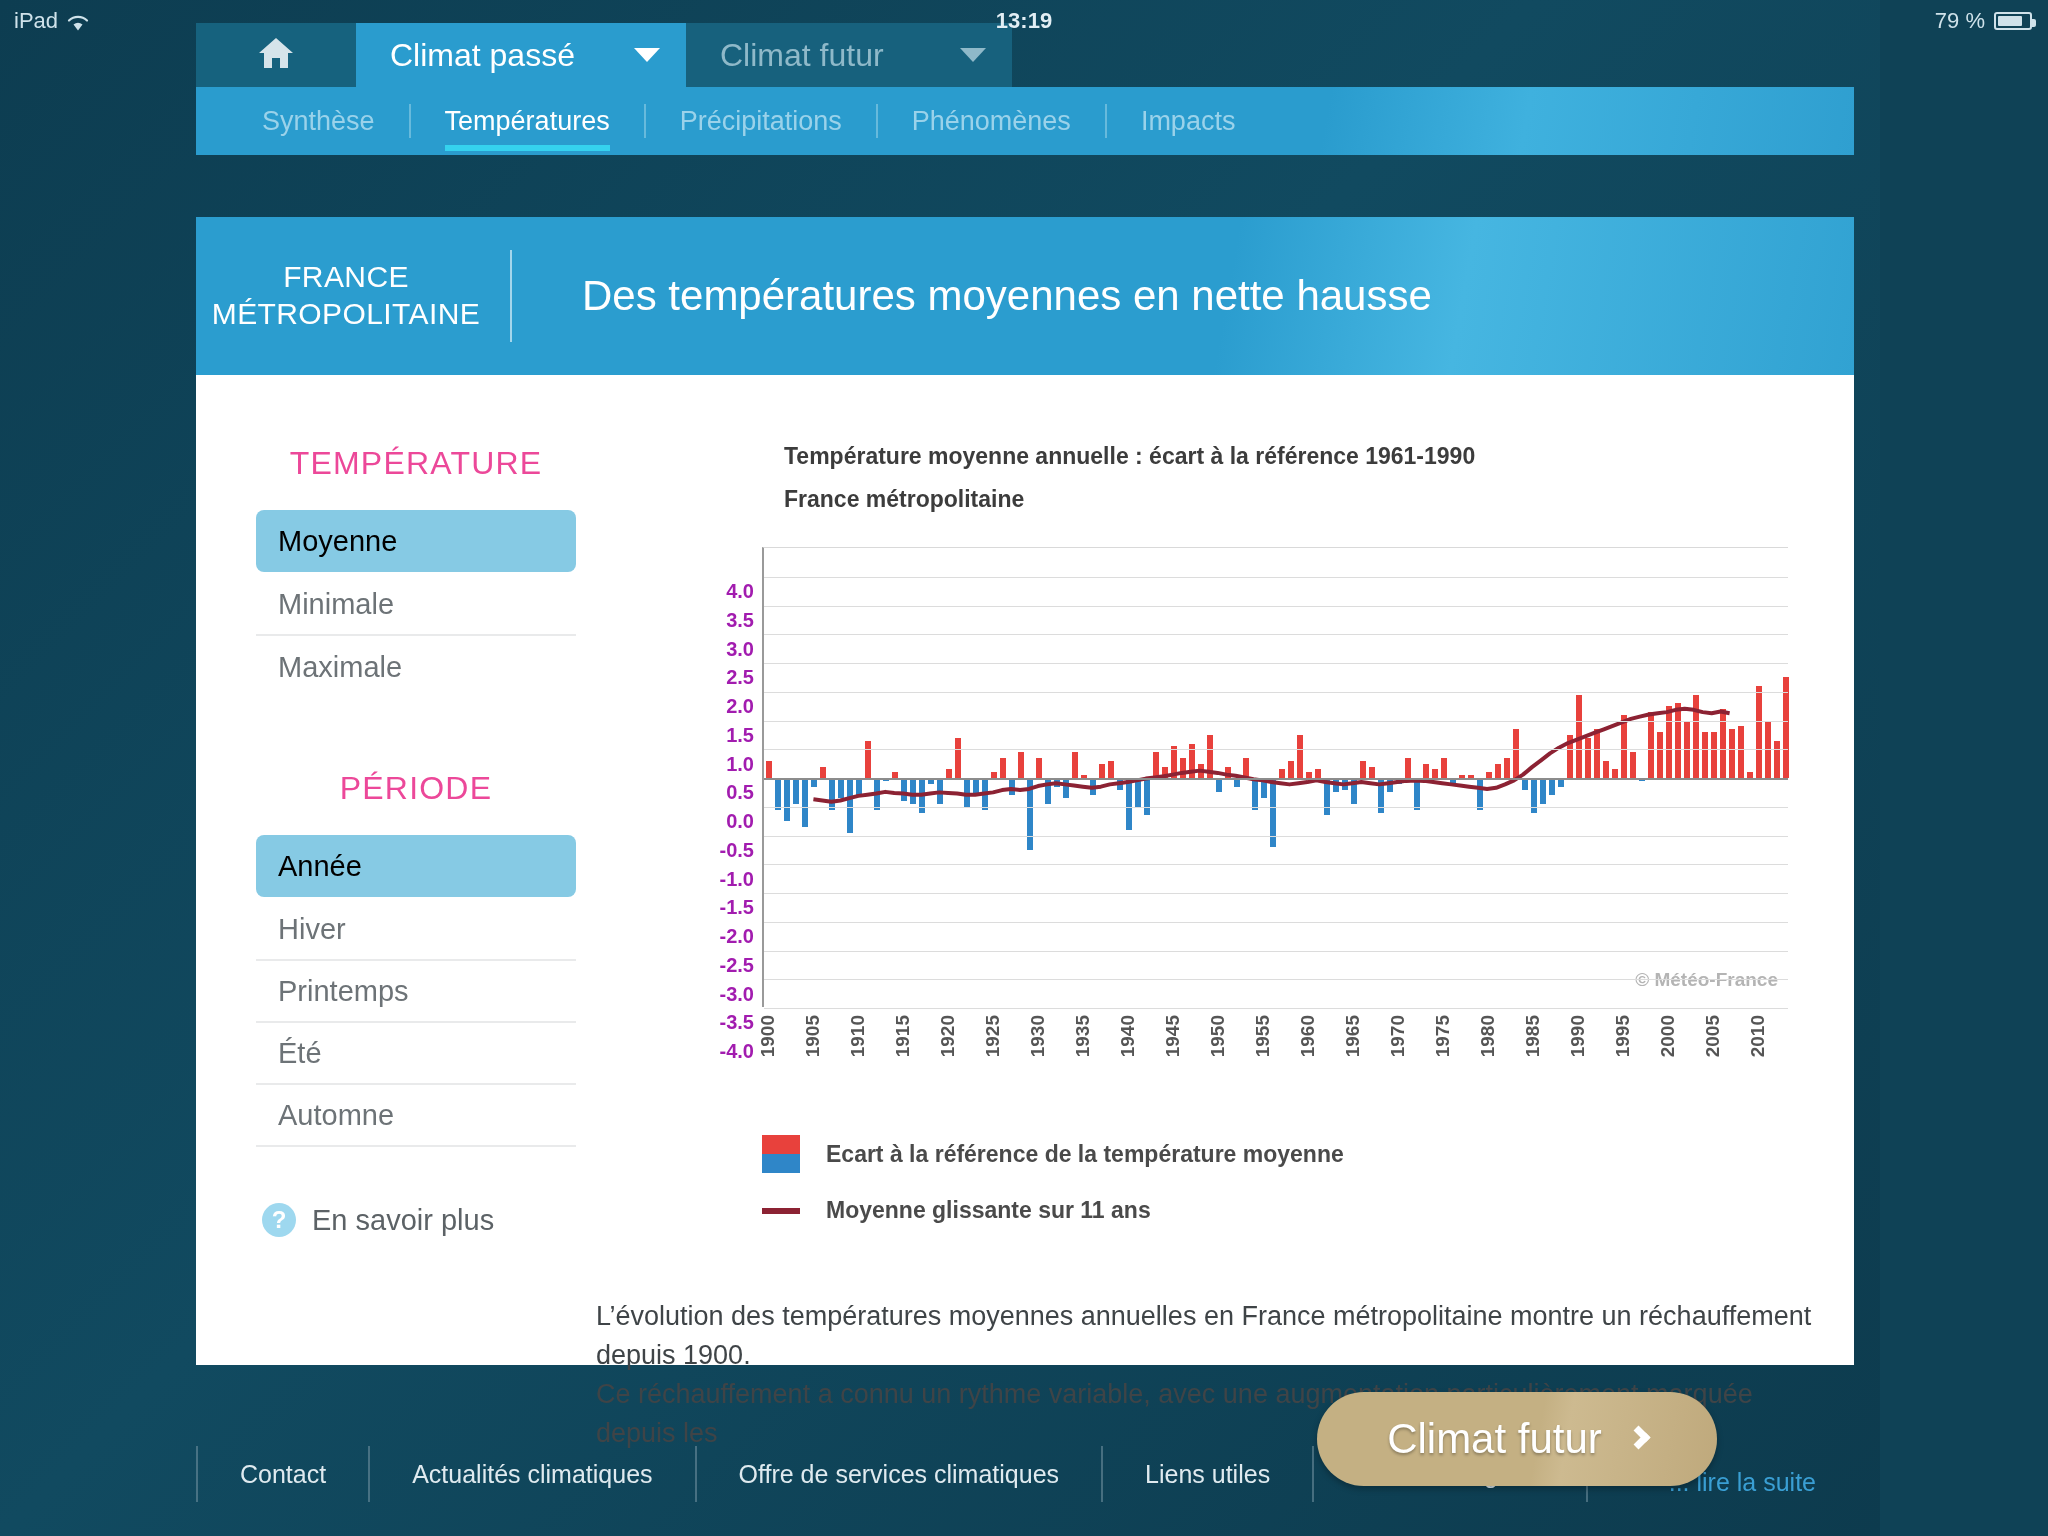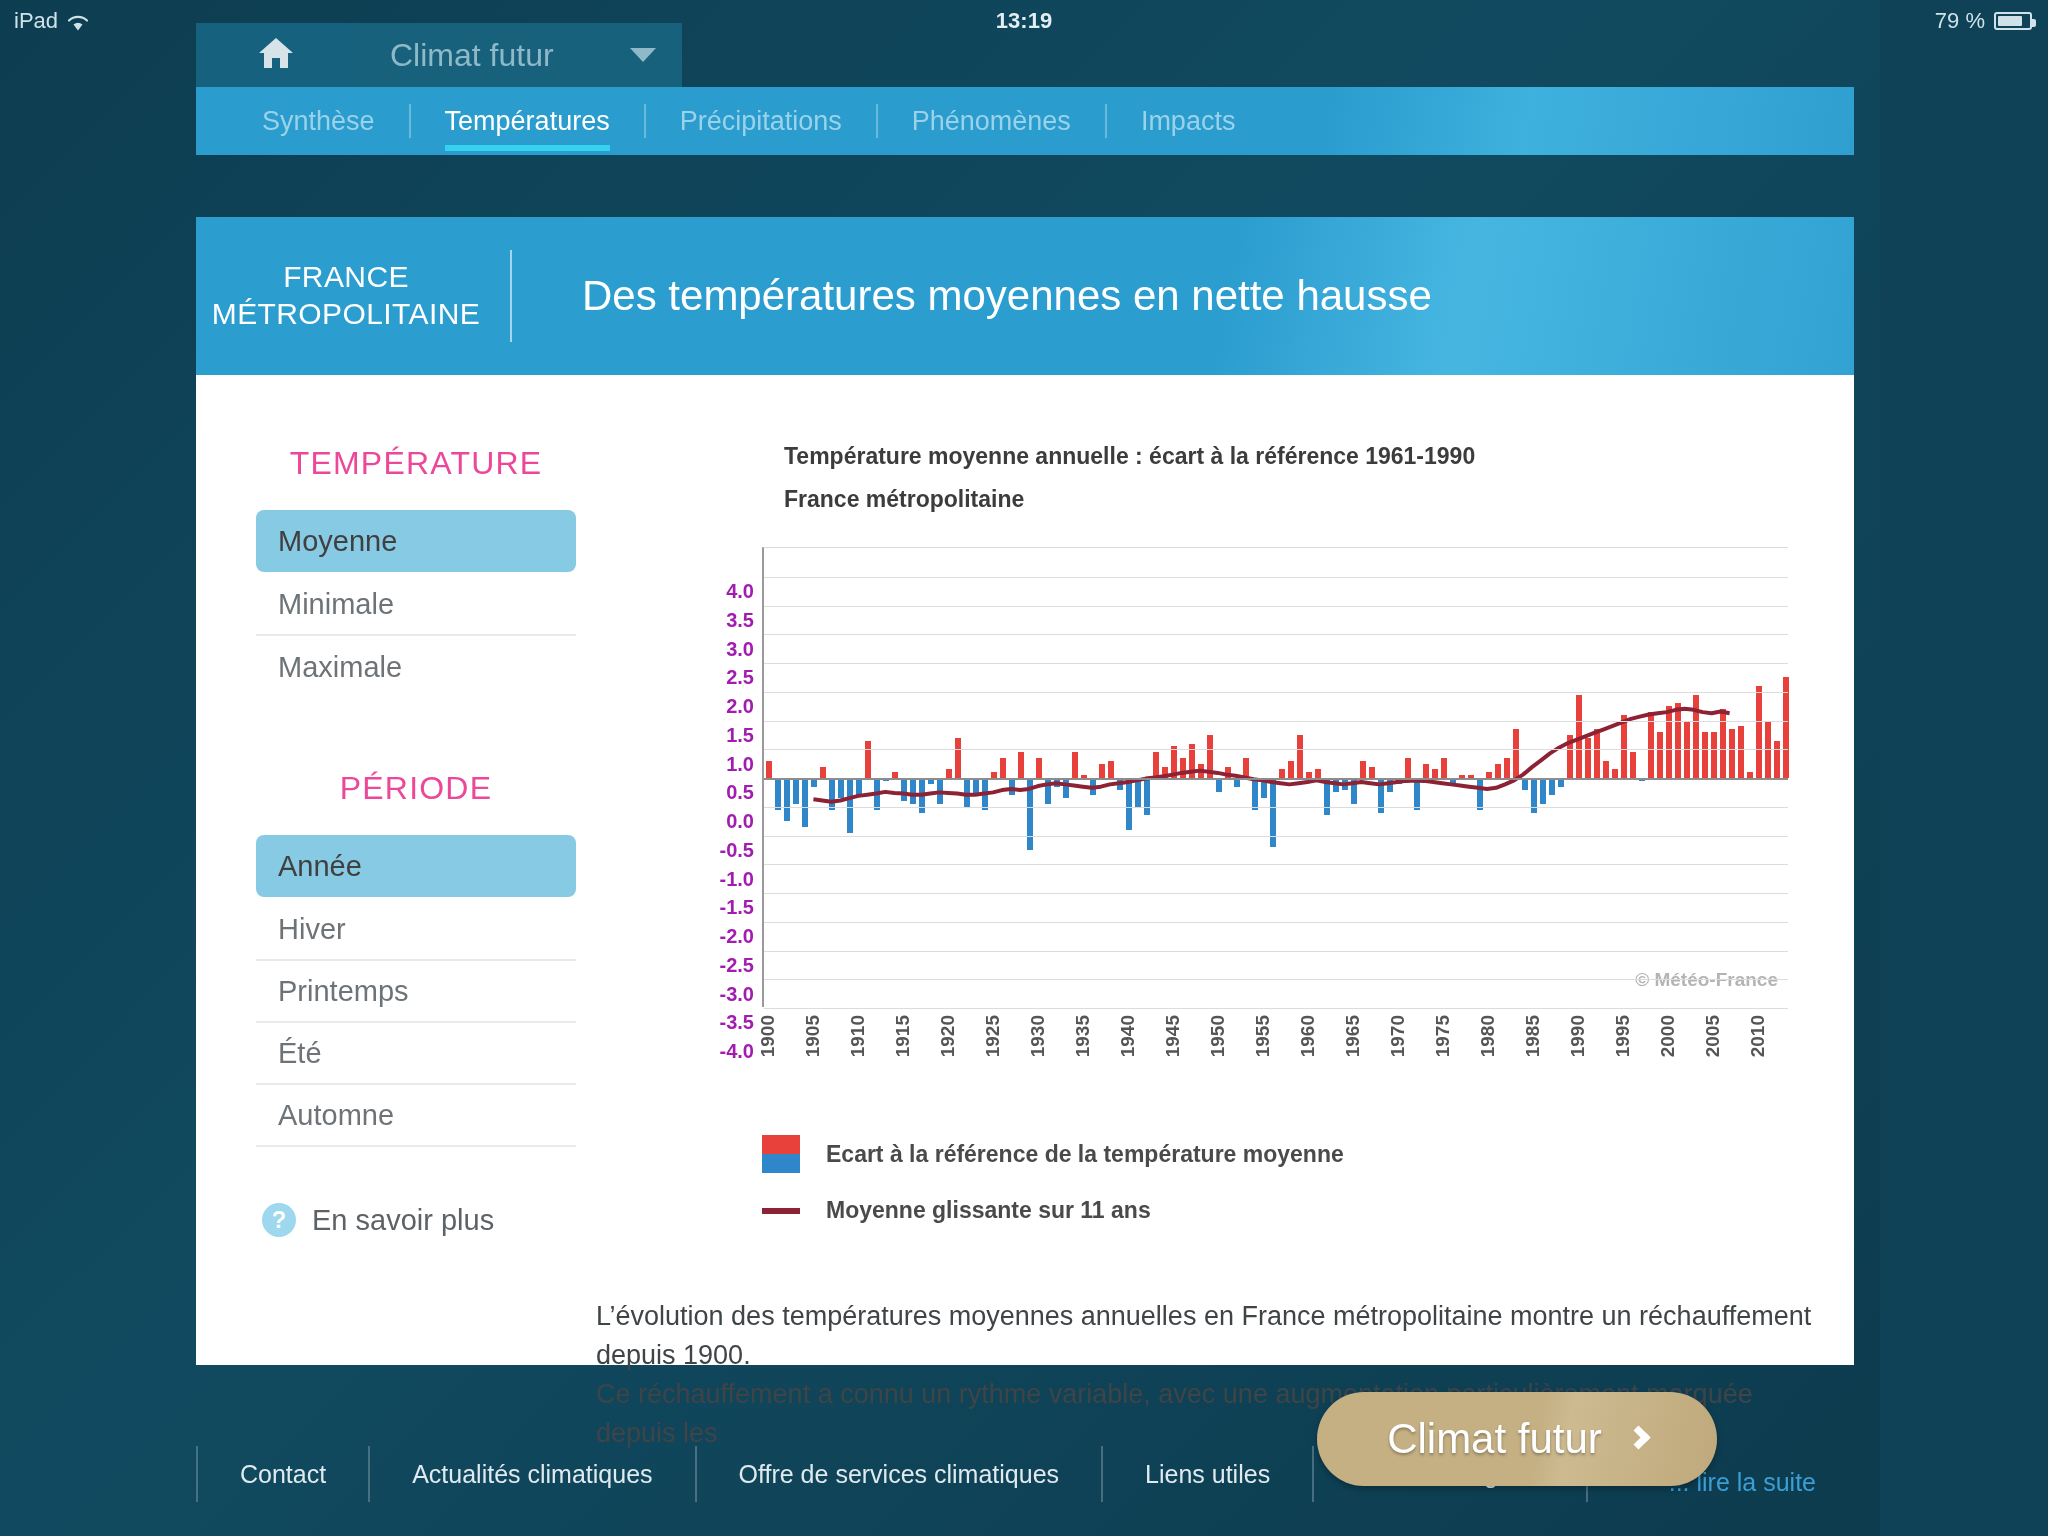--- a/index.html
+++ b/index.html
@@ -61,21 +61,21 @@
   .head-div { width:2px; height:92px; background:#b9e0f1; opacity:.85; margin:0 0 0 14px; }
   .head-title { color:#ffffff; font-size:42px; font-weight:300; margin-left:70px; }
 
   
   .sidebar { position:absolute; left:0; top:158px; width:440px; padding:70px 60px 0 60px; }
   .side-label { color:#ec4899; font-size:32px; letter-spacing:1.2px;
     text-align:center; margin-bottom:28px; font-weight:300; }
   .side-item { height:62px; display:flex; align-items:center; padding-left:22px;
     color:#6d7377; font-size:29px; font-weight:300;
     border-bottom:2px solid #e9eaeb; }
-  .side-item.active { background:#86cae4; color:#404040; border-radius:8px;
+  .side-item.active { background:#86cae4; color:#000000; border-radius:8px;
     border-bottom:none; margin-bottom:2px; }
   .side-item.nobord { border-bottom:none; }
   .side-gap { height:72px; }
   .help { display:flex; align-items:center; gap:16px; margin-top:56px; padding-left:6px; }
   .help-icon { width:34px; height:34px; border-radius:50%; background:#9ed8ef;
     color:#ffffff; font-size:24px; font-weight:bold; display:flex;
     align-items:center; justify-content:center; }
   .help-txt { color:#5c6266; font-size:29px; font-weight:300; }
 
   
@@ -154,20 +154,24 @@
     </div>
   </div>
 
   <div class="topnav">
     <div class="home-tab">
       <span>
         <svg width="40" height="38" viewBox="0 0 40 38">
           <path d="M20 4 L37 19 L32 19 L32 34 L24 34 L24 24 L16 24 L16 34 L8 34 L8 19 L3 19 Z" fill="#d6e4ea"></path>
         </svg>
       </span>
+    </div>
+    <div class="main-tab active">
+      <span>Climat passé</span>
+      <span class="caret"></span>
     </div>
     <div class="main-tab inactive">
       <span>Climat futur</span>
       <span class="caret dim"></span>
     </div>
   </div>
 
   <div class="subnav">
     <div class="subitem">Synthèse</div>
     <div class="subsep"></div>

